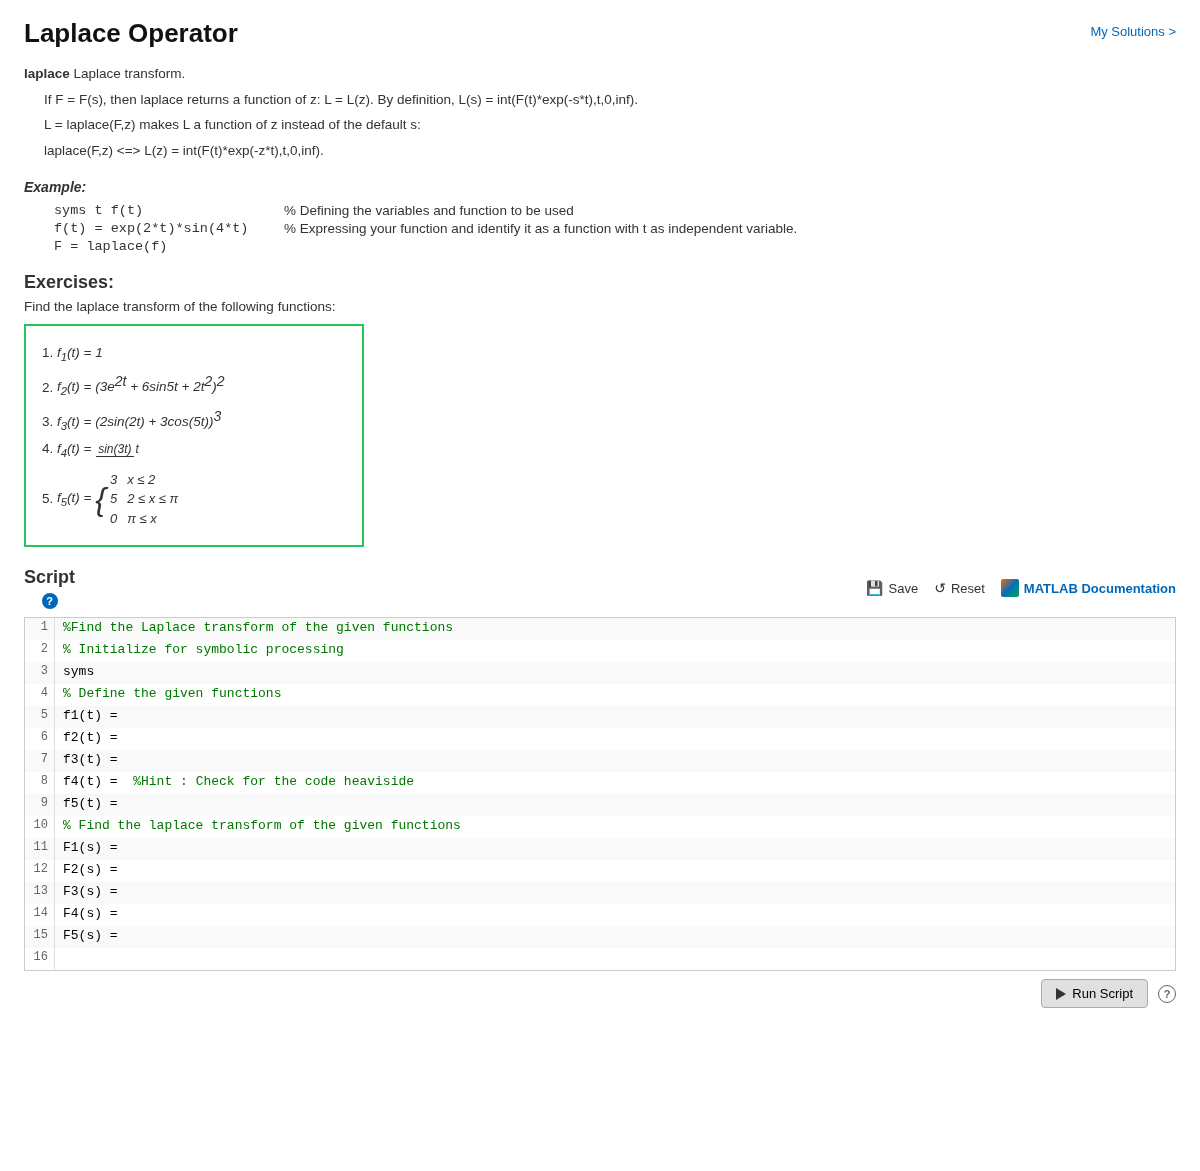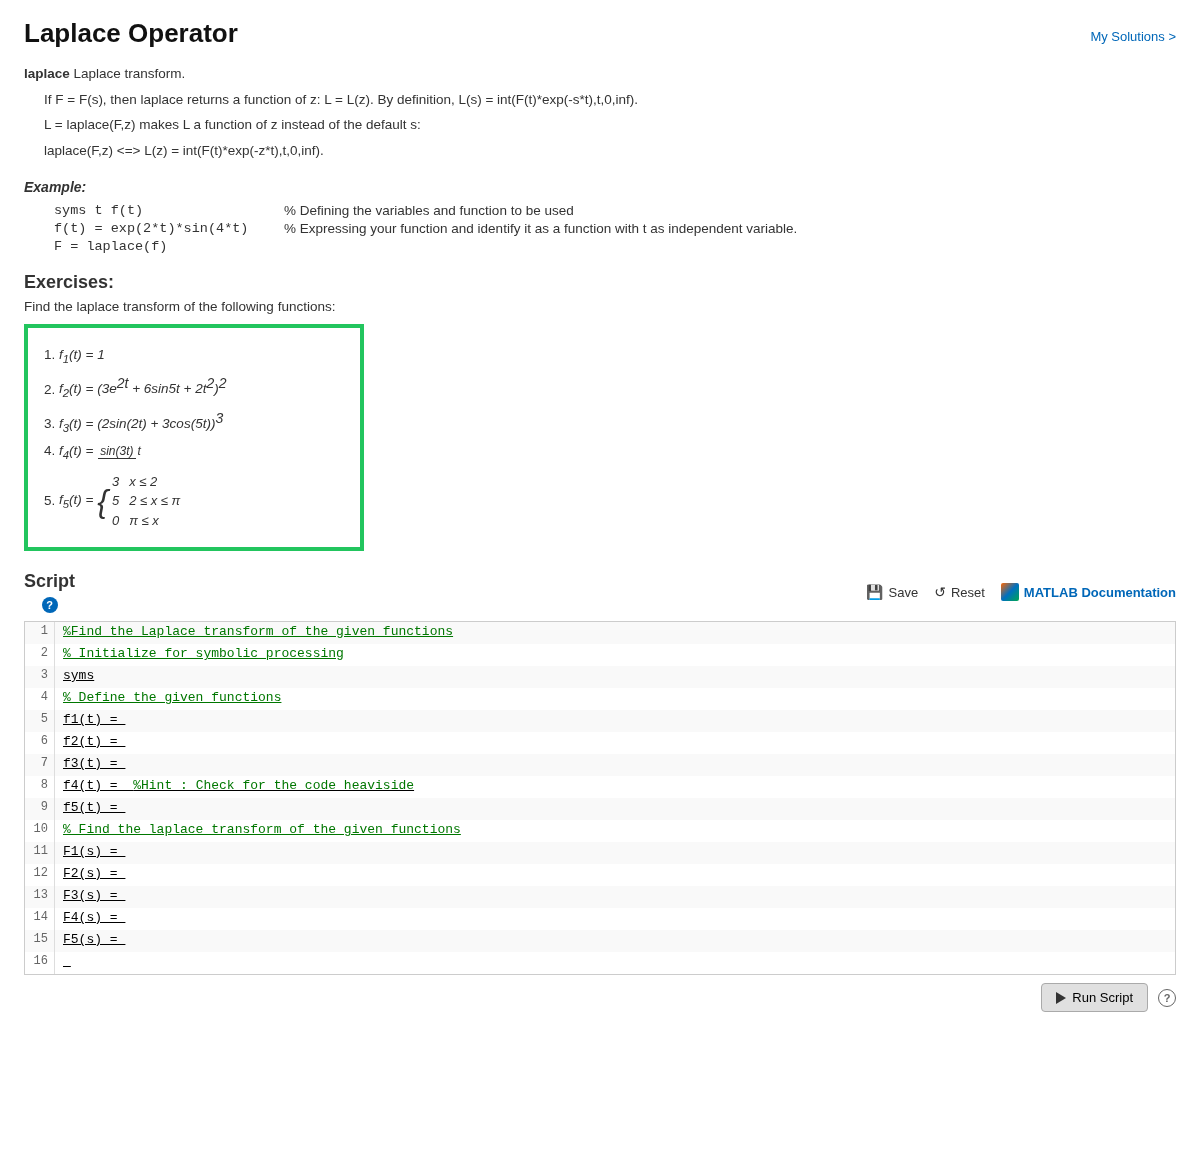--- a/index.html
+++ b/index.html
@@ -7,21 +7,21 @@
       font-family: Arial, Helvetica, sans-serif;
       font-size: 14px;
       color: #333;
       background: #fff;
       width: 1200px;
       min-height: 1171px;
     }
     .top-bar {
       display: flex;
       justify-content: space-between;
-      align-items: center;
+      align-items: flex-start;
       padding: 18px 24px 10px 24px;
     }
     .page-title {
       font-size: 26px;
       font-weight: bold;
       color: #111;
     }
     .my-solutions-link {
       font-size: 13px;
       color: #0067b8;
@@ -82,21 +82,21 @@
     .exercises-title {
       font-weight: bold;
       margin-bottom: 6px;
       font-size: 18px;
     }
     .exercises-intro {
       margin-bottom: 10px;
       font-size: 13.5px;
     }
     .exercises-box {
-      border: 4px solid #22c55e;
+      border: 2px solid #22c55e;
       padding: 12px 16px;
       display: inline-block;
       min-width: 340px;
       background: #fff;
     }
     .exercise-item {
       margin: 5px 0;
       font-size: 13.5px;
       line-height: 1.5;
     }
@@ -233,21 +233,20 @@
       color: #666;
       border-right: 1px solid #ddd;
       user-select: none;
       font-size: 12px;
       flex-shrink: 0;
     }
     .line-content {
       padding: 2px 8px;
       white-space: pre;
       flex: 1;
-      text-decoration: underline;
     }
     .c-green { color: #007700; }
     .c-black { color: #000; }
     .run-btn-area {
       display: flex;
       justify-content: flex-end;
       align-items: center;
       gap: 10px;
       margin-top: 8px;
     }

